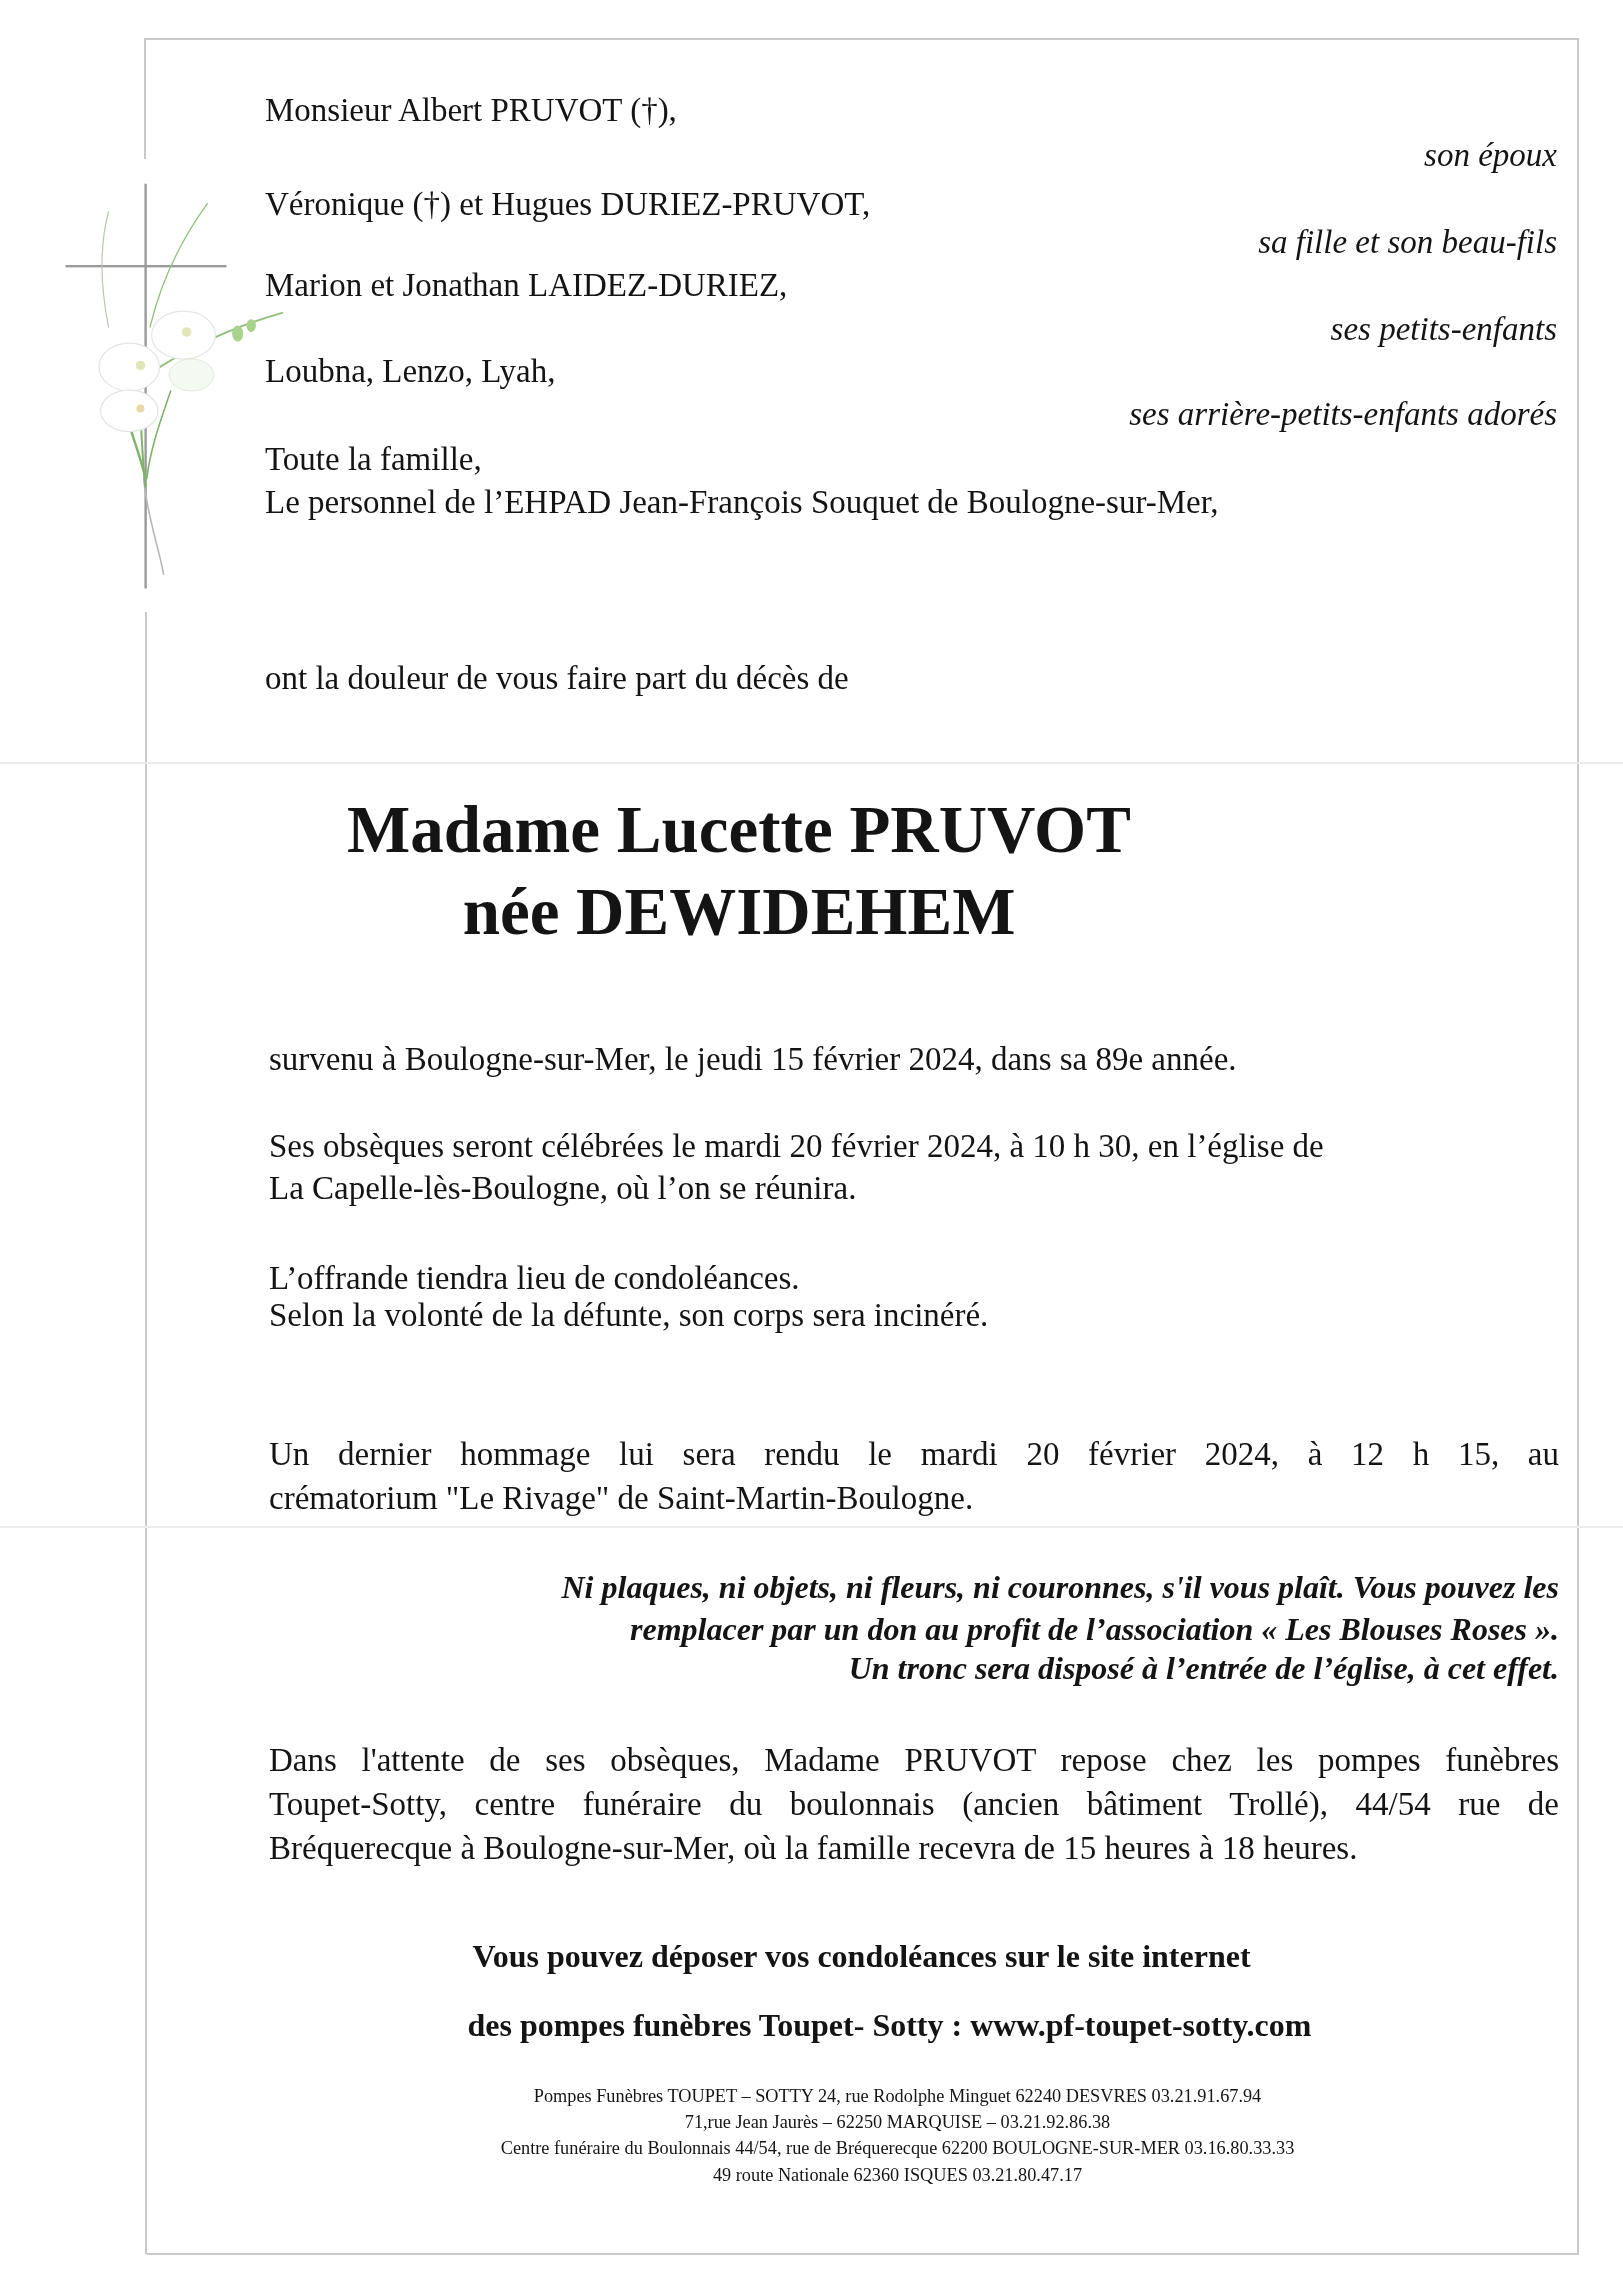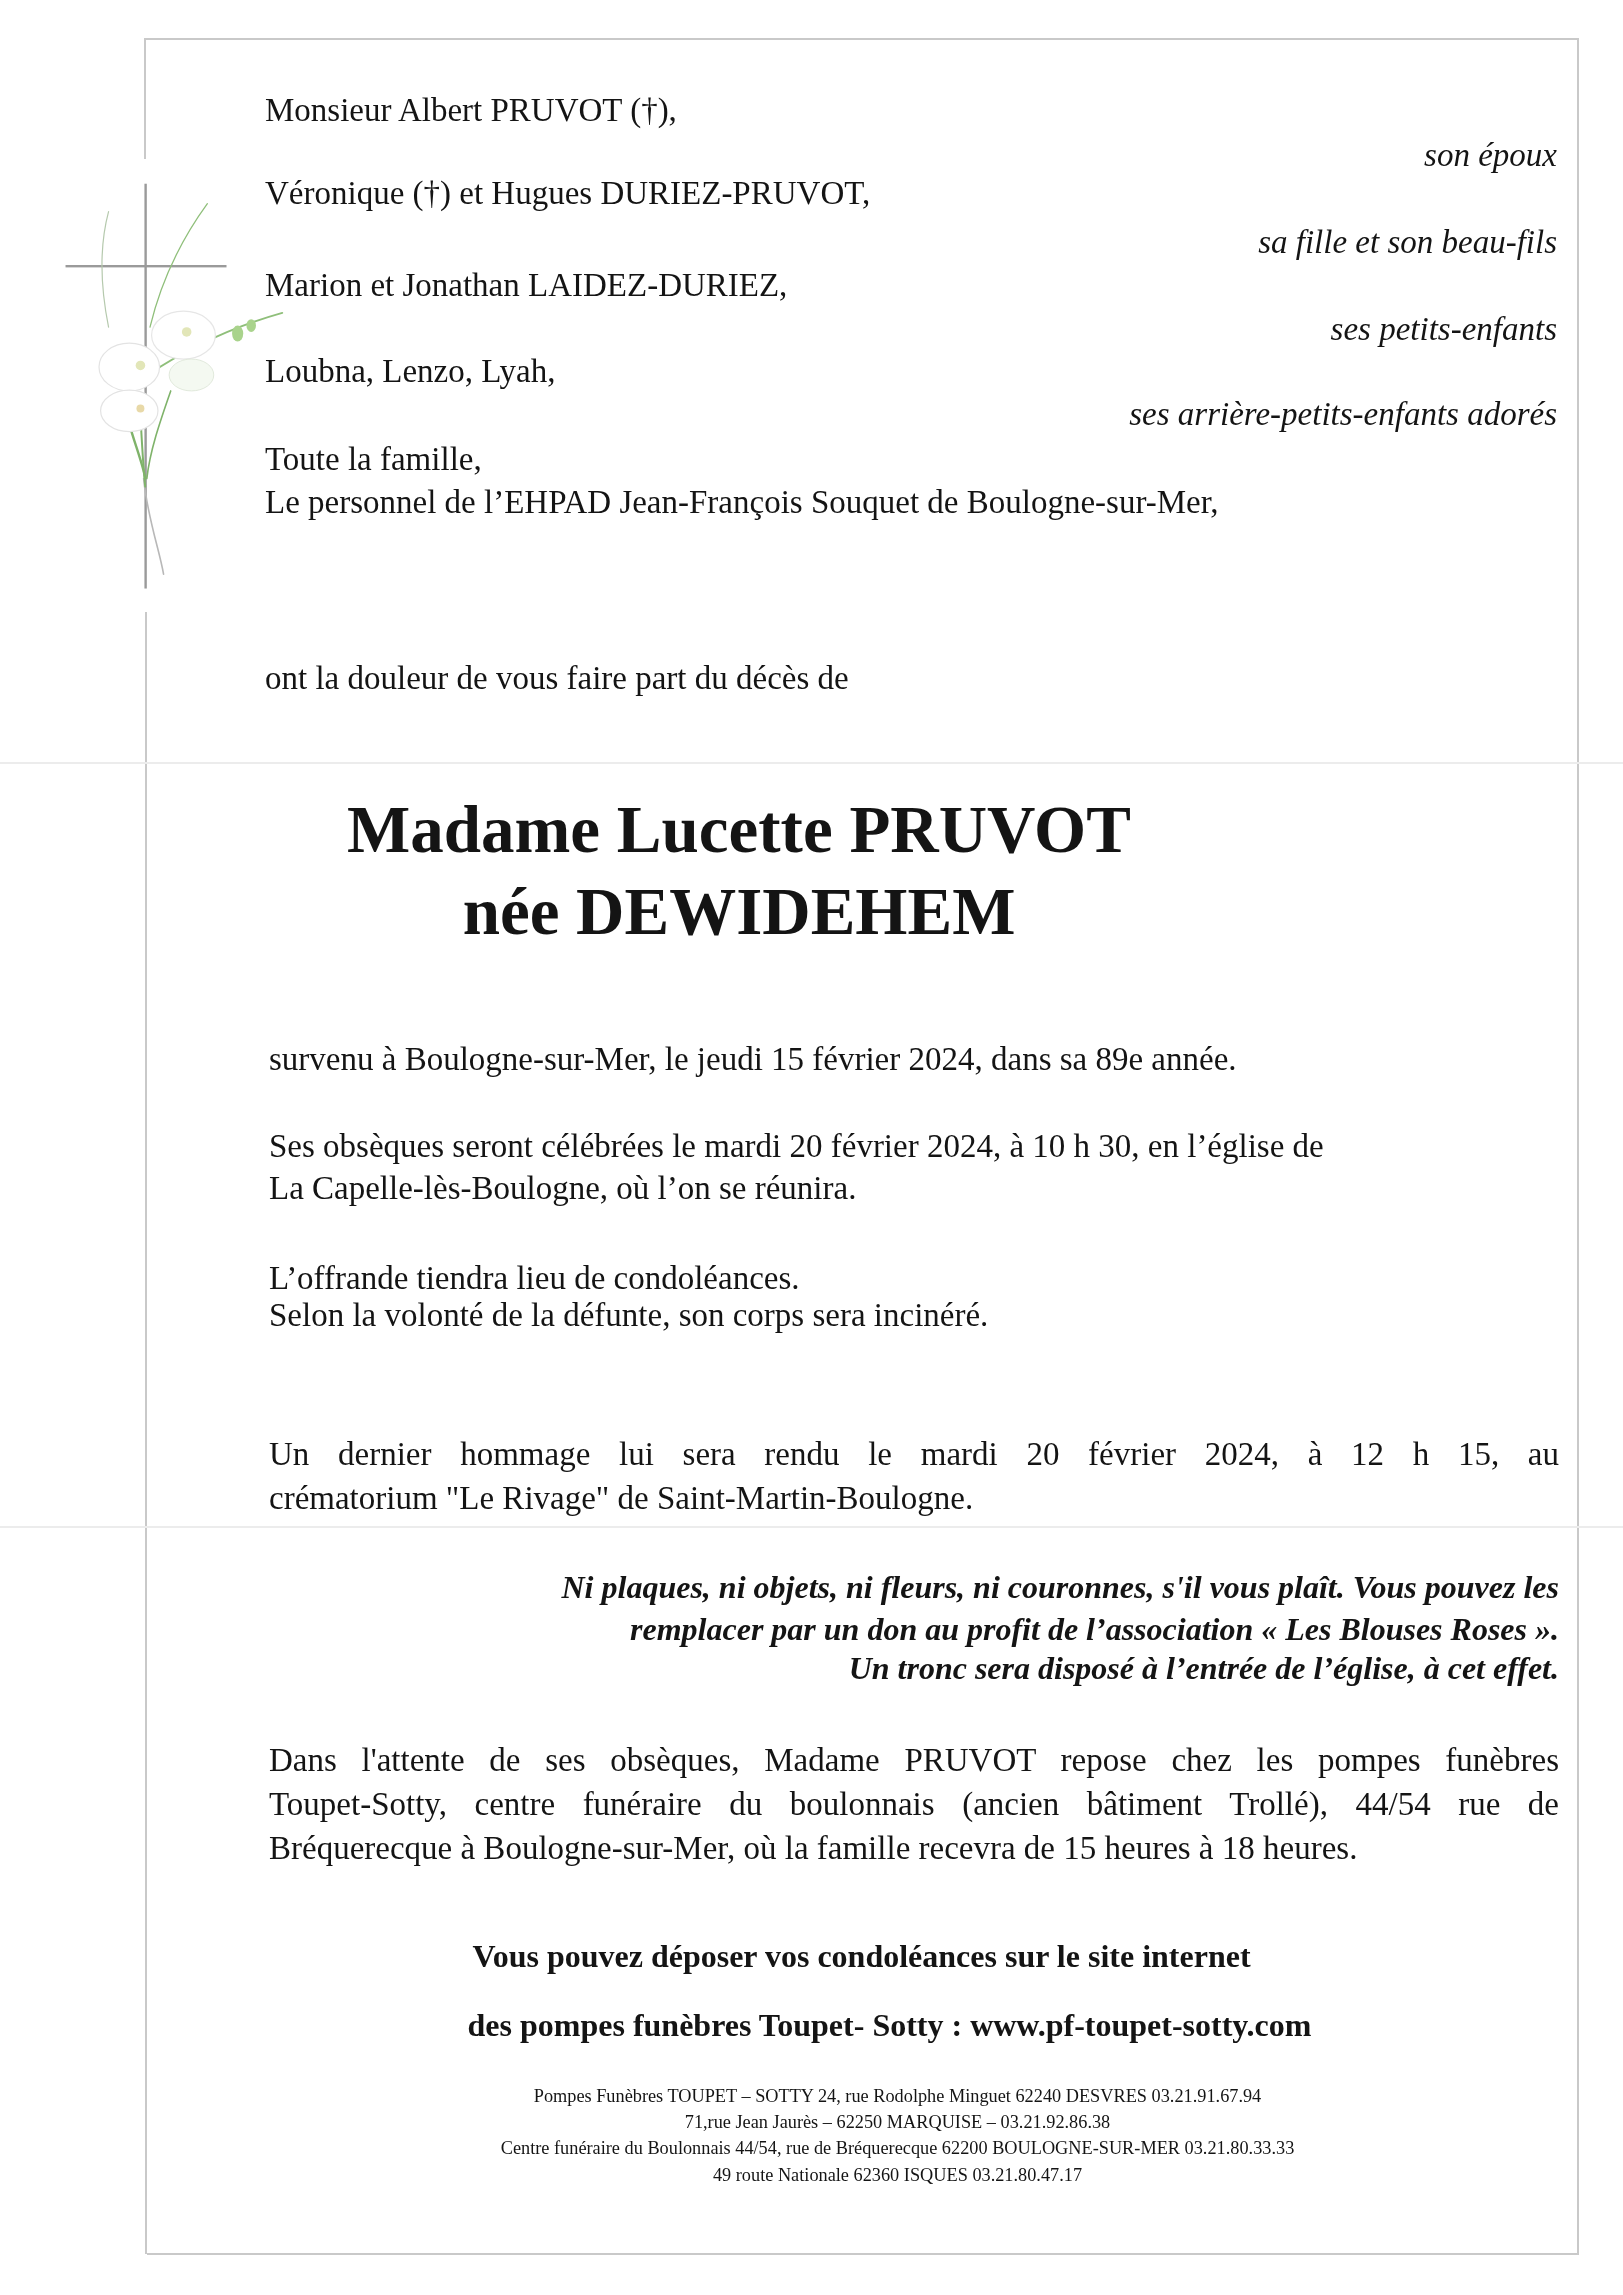--- a/index.html
+++ b/index.html
@@ -52,21 +52,21 @@
     <circle cx="176" cy="458" r="6" fill="#e2e6b8"></circle>
     <circle cx="234" cy="416" r="6" fill="#e2e6b8"></circle>
     <circle cx="176" cy="512" r="5" fill="#e8d9a8"></circle>
     <ellipse cx="298" cy="418" rx="7" ry="10" fill="#a9d38c"></ellipse>
     <ellipse cx="315" cy="408" rx="6" ry="8" fill="#a9d38c"></ellipse>
   </g>
 </svg>
 
 <div class="abs fam" style="top:94px;">Monsieur Albert PRUVOT (†),</div>
 <div class="abs cap" style="top:139px;">son époux</div>
-<div class="abs fam" style="top:177px;">Véronique (†) et Hugues DURIEZ-PRUVOT,</div>
+<div class="abs fam" style="top:188px;">Véronique (†) et Hugues DURIEZ-PRUVOT,</div>
 <div class="abs cap" style="top:226px;">sa fille et son beau-fils</div>
 <div class="abs fam" style="top:269px;">Marion et Jonathan LAIDEZ-DURIEZ,</div>
 <div class="abs cap" style="top:313px;">ses petits-enfants</div>
 <div class="abs fam" style="top:355px;">Loubna, Lenzo, Lyah,</div>
 <div class="abs cap" style="top:398px;">ses arrière-petits-enfants adorés</div>
 <div class="abs fam" style="top:443px;">Toute la famille,</div>
 <div class="abs fam" style="top:486px;">Le personnel de l’EHPAD Jean-François Souquet de Boulogne-sur-Mer,</div>
 
 <div class="abs fam" style="top:662px;">ont la douleur de vous faire part du décès de</div>
 
@@ -89,15 +89,15 @@
 <div class="abs justify" style="top:1788px;">Toupet-Sotty, centre funéraire du boulonnais (ancien bâtiment Trollé), 44/54 rue de</div>
 <div class="abs body" style="top:1832px;">Bréquerecque à Boulogne-sur-Mer, où la famille recevra de 15 heures à 18 heures.</div>
 
 <div class="abs condo" style="top:1940px;">Vous pouvez déposer vos condoléances sur le site internet</div>
 <div class="abs condo" style="top:2009px;padding-left:28px;">
   <span>des pompes funèbres Toupet- Sotty : </span><span>www.pf-toupet-sotty.com</span>
 </div>
 
 <div class="abs footer" style="top:2087px;">Pompes Funèbres TOUPET – SOTTY  24, rue Rodolphe Minguet 62240 DESVRES  03.21.91.67.94</div>
 <div class="abs footer" style="top:2113px;">71,rue Jean Jaurès – 62250 MARQUISE – 03.21.92.86.38</div>
-<div class="abs footer" style="top:2139px;">Centre funéraire du Boulonnais 44/54, rue de Bréquerecque 62200 BOULOGNE-SUR-MER  03.21.80.33.33</div>
+<div class="abs footer" style="top:2139px;">Centre funéraire du Boulonnais 44/54, rue de Bréquerecque 62200 BOULOGNE-SUR-MER  03.16.80.33.33</div>
 <div class="abs footer" style="top:2166px;">49  route Nationale 62360 ISQUES 03.21.80.47.17</div>
 
 
 </body></html>

